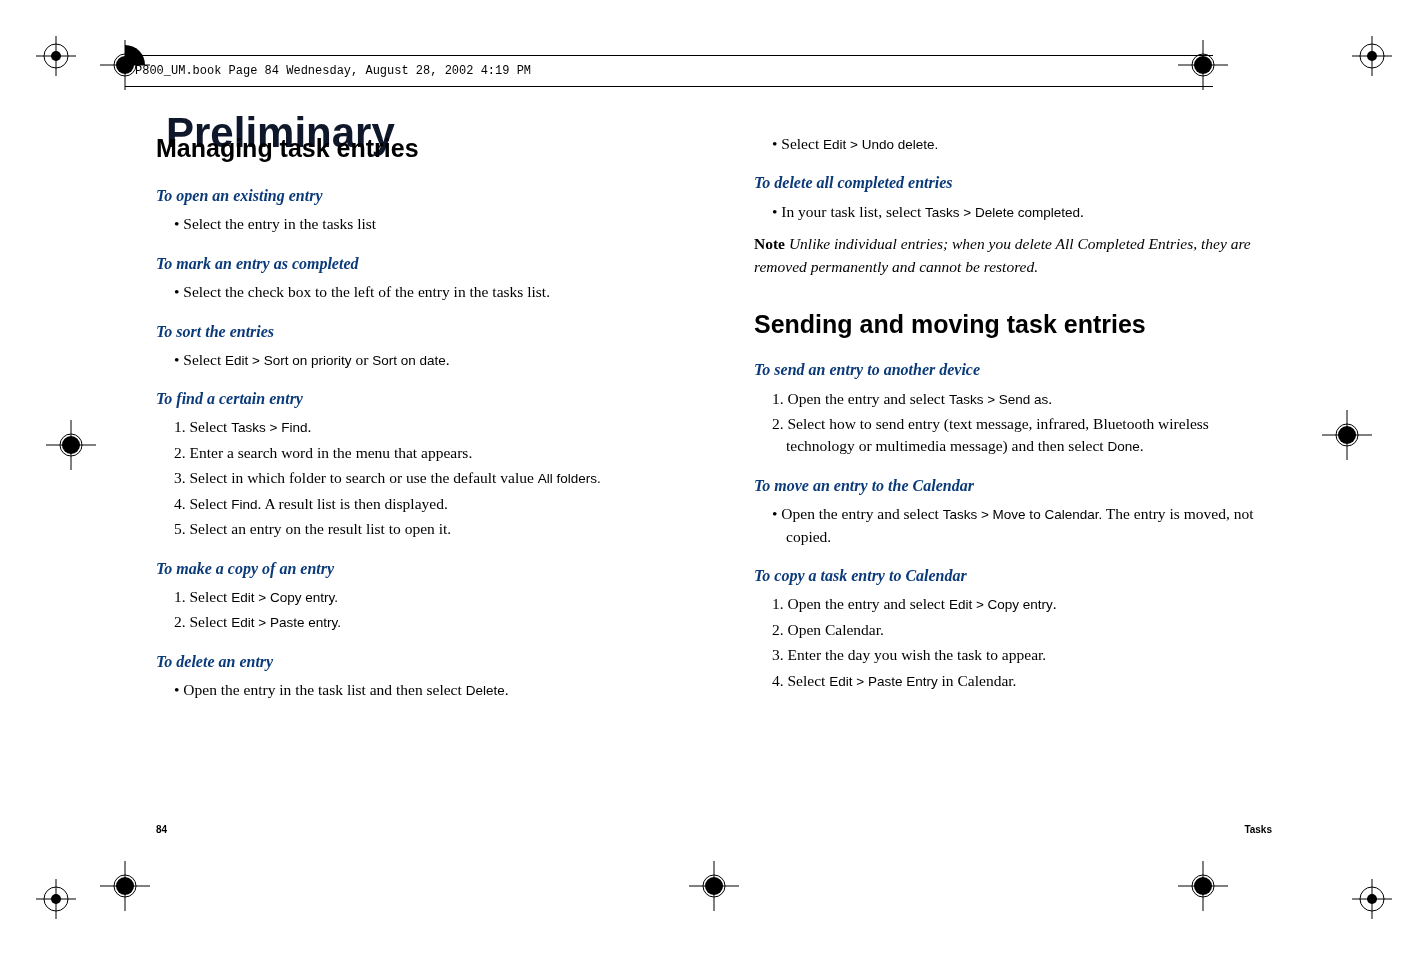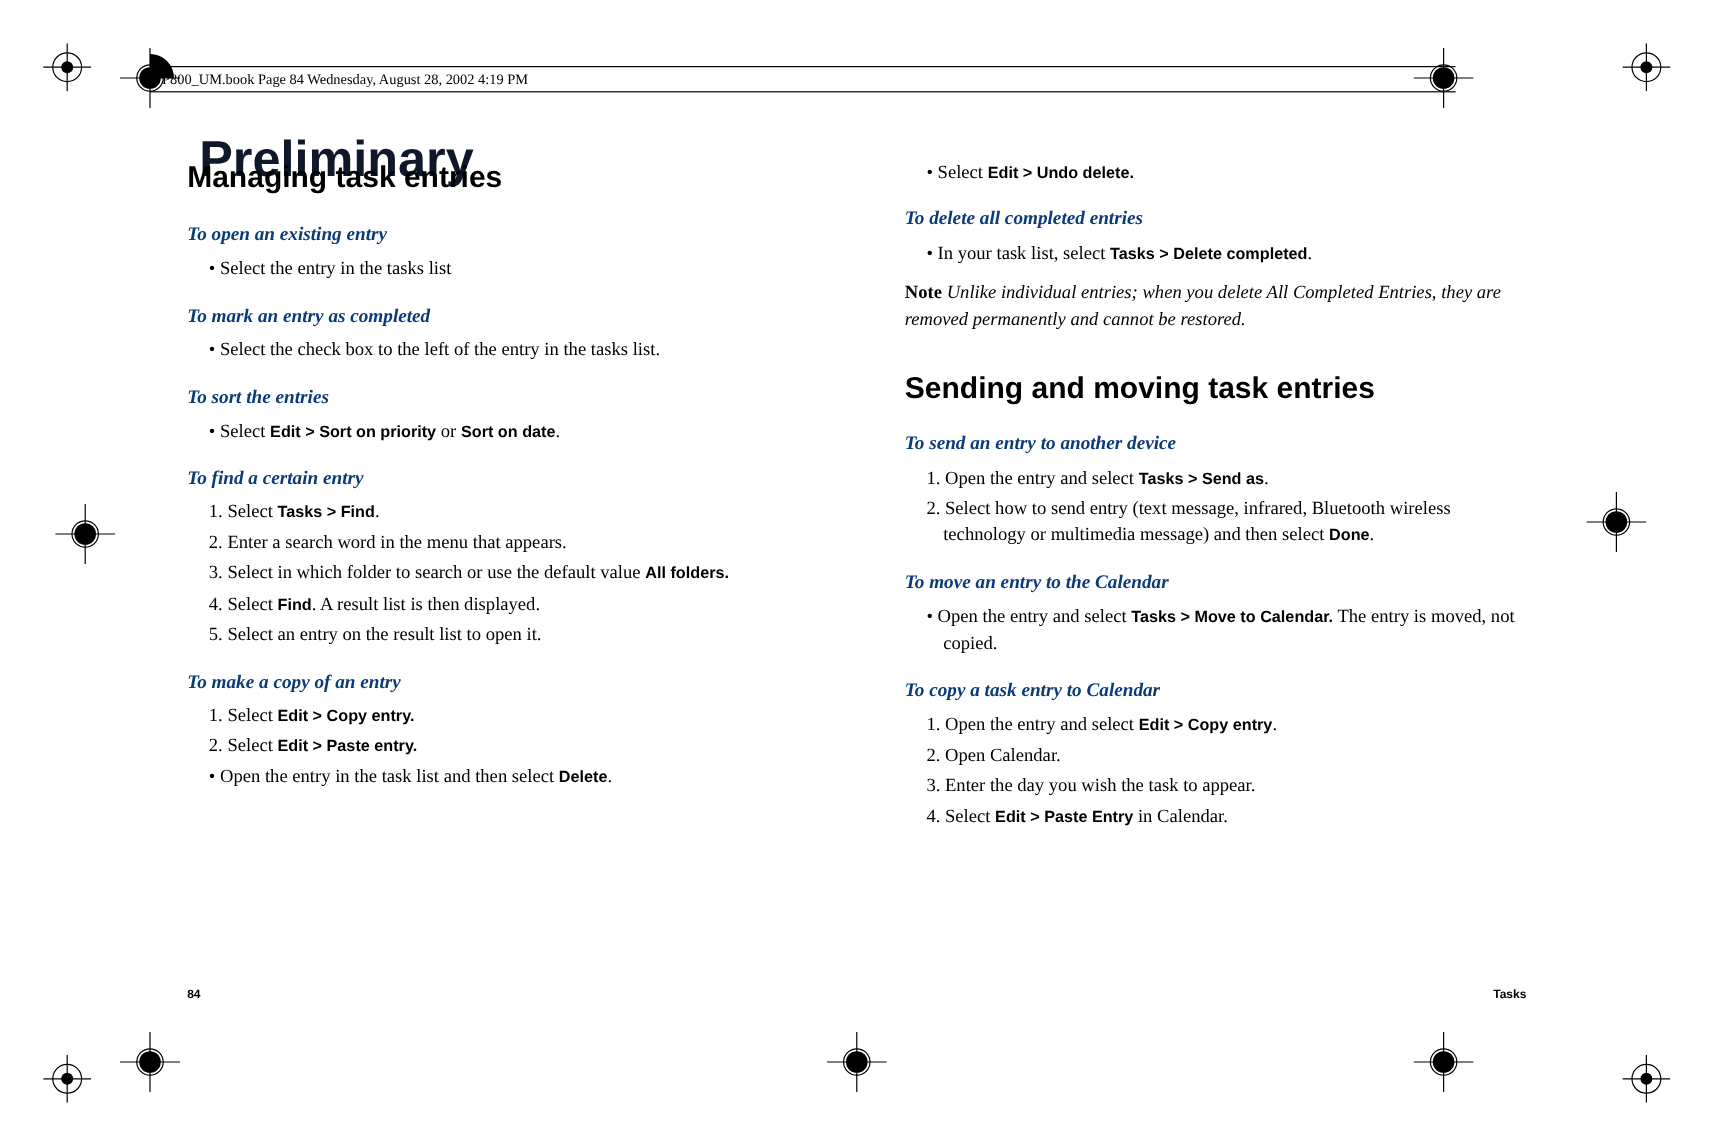--- a/index.html
+++ b/index.html
@@ -31,28 +31,28 @@
   .cross-mid-right { top: 410px; right: 56px; }
   .cross-bot-left-outer { bottom: 40px; left: 100px; }
   .cross-bot-right-outer { bottom: 40px; right: 200px; }
   .cross-bot-mid { bottom: 40px; left: 50%; transform: translateX(-50%); }
 
   .header-line {
     position: absolute;
     top: 55px;
     left: 125px;
     right: 215px;
-    height: 22px;
+    height: 32px;
     border-top: 0.5px solid #000;
     border-bottom: 0.5px solid #000;
     display: flex;
     align-items: center;
     padding-left: 10px;
     font-size: 12px;
-    font-family: Liberation Serif, serif;
+    font-family: Liberation Mono, monospace;
     text-align: center;
   }
 
   .watermark {
     position: absolute;
     top: 90px;
     left: 166px;
     font-family: Arial, Helvetica, sans-serif;
     font-weight: bold;
     font-size: 42px;
@@ -100,21 +100,21 @@
   .bullet, .numitem {
     margin: 3px 0 3px 18px;
     text-indent: -14px;
     padding-left: 14px;
   }
   .bullet::before {
     content: "•   ";
   }
   .bold-ui {
     font-family: Arial, Helvetica, sans-serif;
-    font-weight: bold;
+    font-weight: normal;
     font-size: 13.5px;
   }
   .note-line {
     margin-top: 10px;
   }
   .note-label { font-weight: bold; }
   .note-text { font-style: italic; }
 
   .footer {
     position: absolute;
@@ -250,20 +250,21 @@
     <div class="numitem"><span>1.  Select </span><span class="bold-ui">Tasks &gt; Find</span><span>.</span></div>
     <div class="numitem">2.  Enter a search word in the menu that appears.</div>
     <div class="numitem"><span>3.  Select in which folder to search or use the default value </span><span class="bold-ui">All folders.</span></div>
     <div class="numitem"><span>4.  Select </span><span class="bold-ui">Find</span><span>. A result list is then displayed.</span></div>
     <div class="numitem">5.  Select an entry on the result list to open it.</div>
 
     <div class="subhead">To make a copy of an entry</div>
     <div class="numitem"><span>1.  Select </span><span class="bold-ui">Edit &gt; Copy entry.</span></div>
     <div class="numitem"><span>2.  Select </span><span class="bold-ui">Edit &gt; Paste entry.</span></div>
 
+    <div class="subhead">To delete an entry</div>
     <div class="bullet"><span>Open the entry in the task list and then select </span><span class="bold-ui">Delete</span><span>.</span></div>
   </div>
 
   <div class="col">
     <div class="bullet"><span>Select </span><span class="bold-ui">Edit &gt; Undo delete.</span></div>
 
     <div class="subhead">To delete all completed entries</div>
     <div class="bullet"><span>In your task list, select </span><span class="bold-ui">Tasks &gt; Delete completed</span><span>.</span></div>
 
     <div class="note-line"><span class="note-label">Note</span><span class="note-text"> Unlike individual entries; when you delete All Completed Entries, they are removed permanently and cannot be restored.</span></div>

